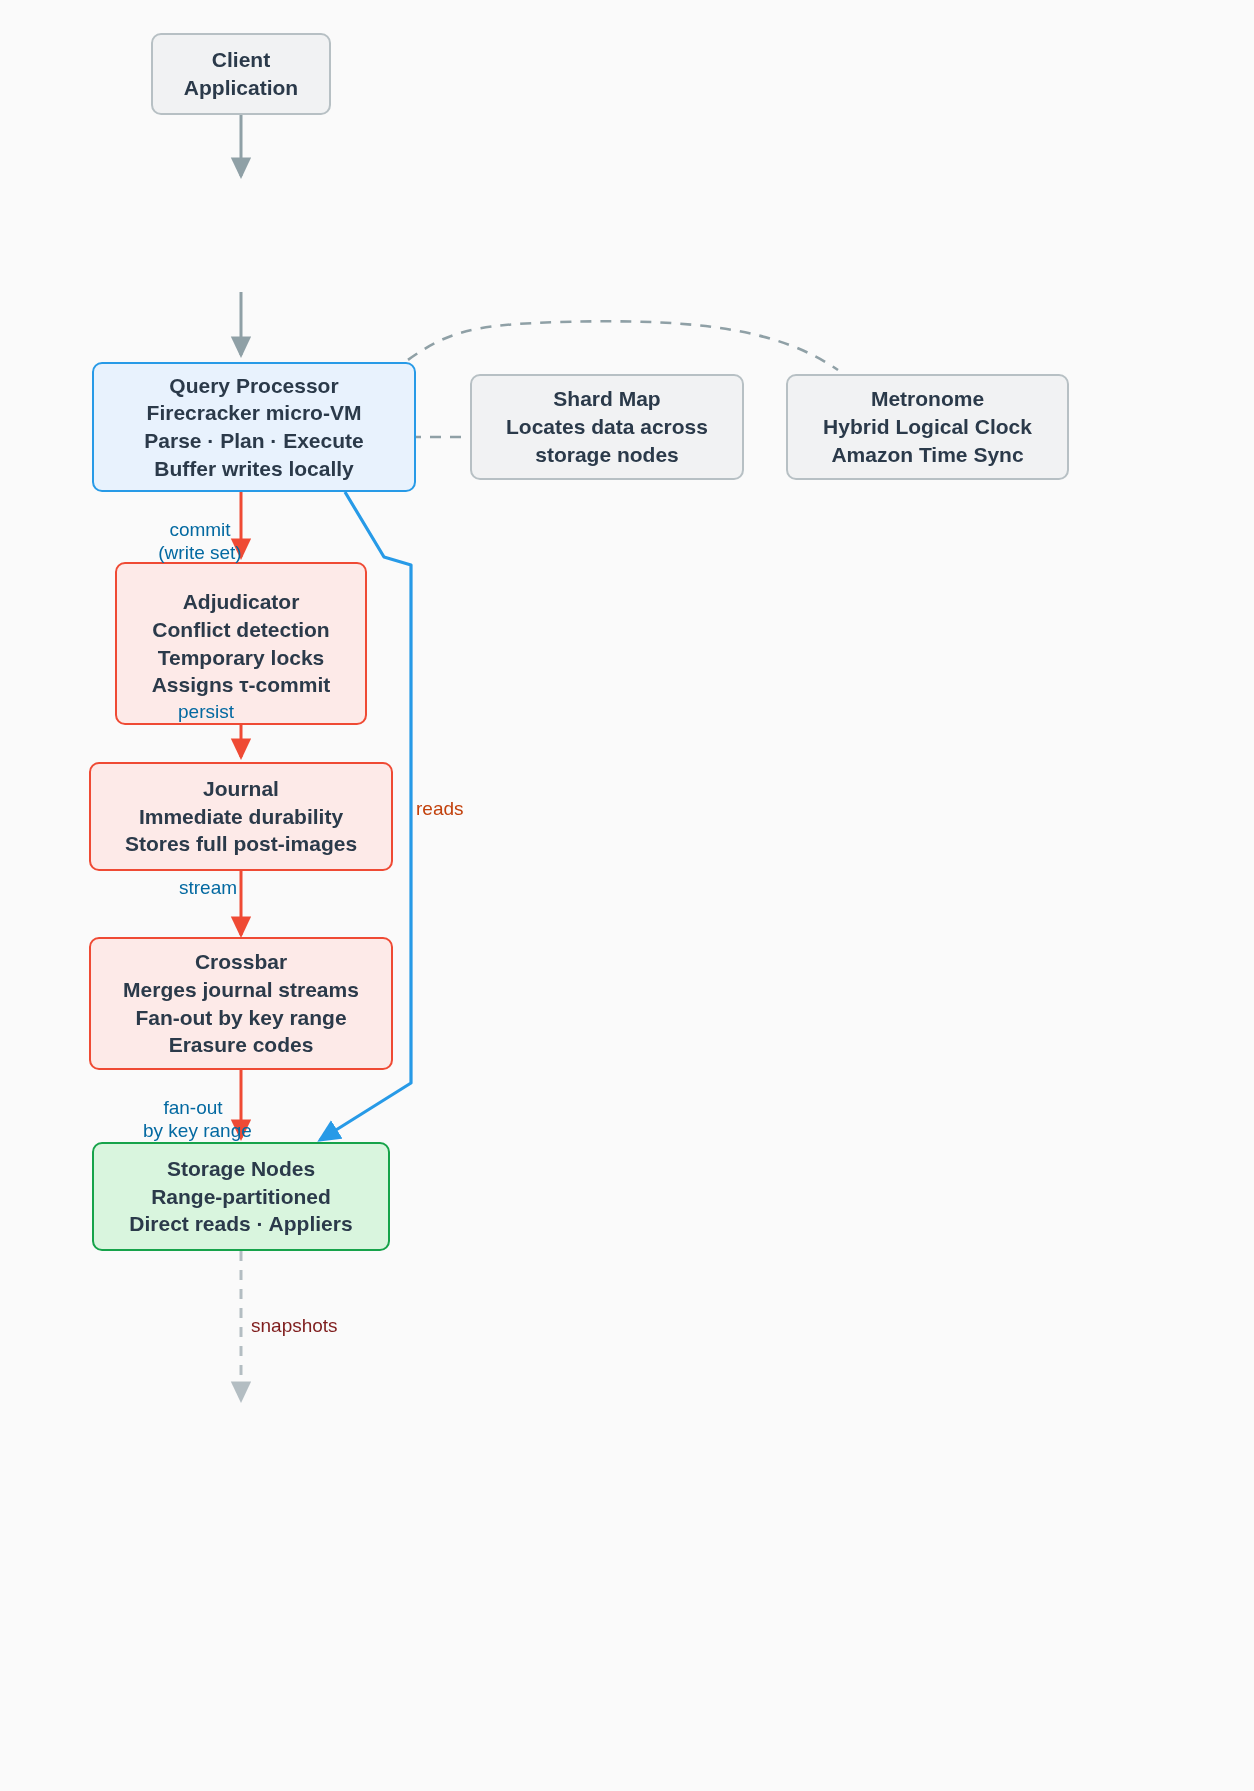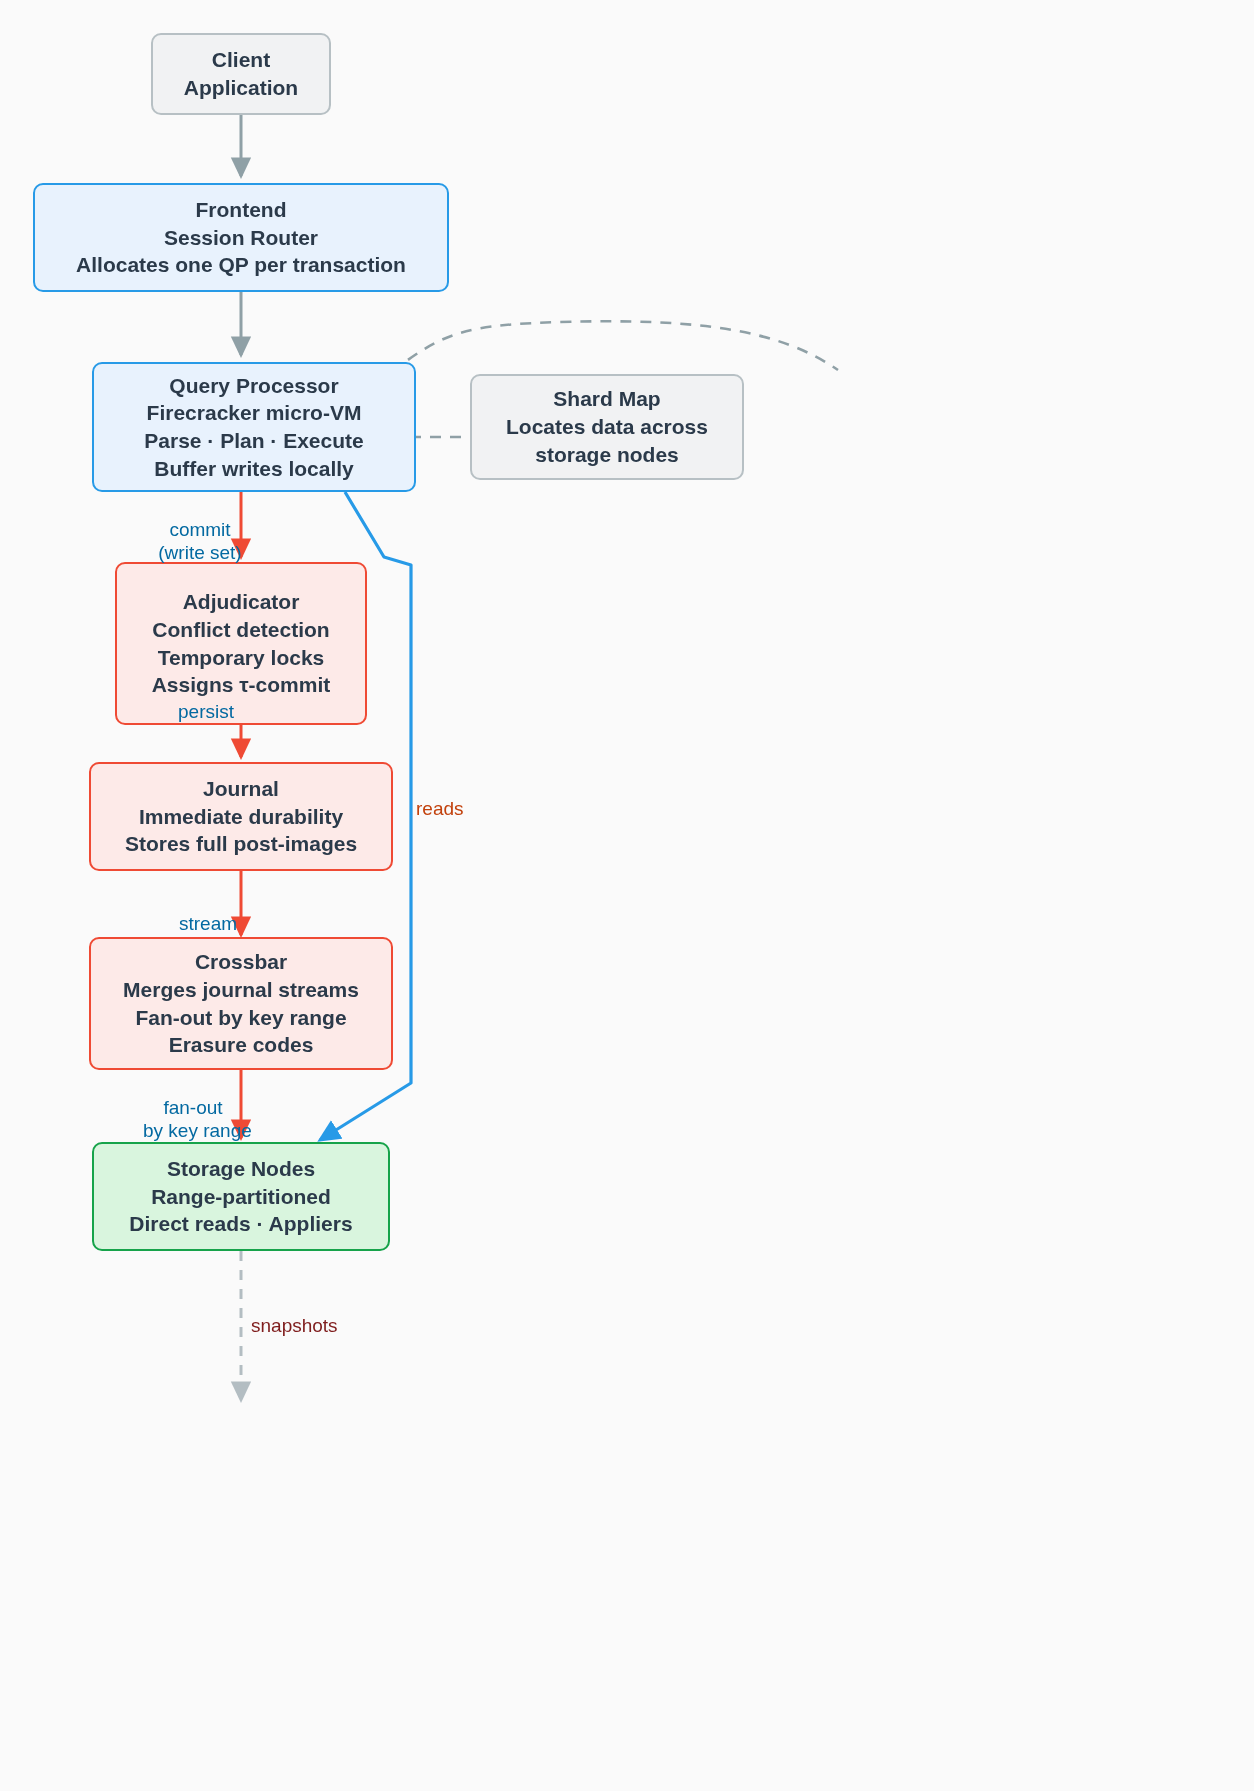--- a/index.html
+++ b/index.html
@@ -104,39 +104,39 @@
     <path d="M345,492 L384,557 L411,565 L411,1083 L320,1140" stroke="#279ae7" stroke-width="3.2" fill="none" stroke-linejoin="round" marker-end="url(#arrow-blue)"></path>
 
     <path d="M241,1251 L241,1400" stroke="#b3bdc2" stroke-width="3" fill="none" stroke-dasharray="10,9" marker-end="url(#arrow-graydash)"></path>
   </svg>
 
   <div class="node n-gray" style="left:151px; top:33px; width:180px; height:82px;">
     <span class="ln title">Client</span>
     <span class="ln">Application</span>
   </div>
 
-  <div class="node n-blue" style="left:33px; top:183px; width:416px; height:109px;">
-    <span class="ln title">Frontend</span>
-    <span class="ln">Session Router</span>
-    <span class="ln">Allocates one QP per transaction</span>
-  </div>
 
   <div class="node n-blue" style="left:92px; top:362px; width:324px; height:130px;">
     <span class="ln title">Query Processor</span>
     <span class="ln">Firecracker micro-VM</span>
     <span class="ln">Parse · Plan · Execute</span>
     <span class="ln">Buffer writes locally</span>
   </div>
 
   <div class="node n-gray" style="left:470px; top:374px; width:274px; height:106px;">
     <span class="ln title">Shard Map</span>
     <span class="ln">Locates data across</span>
     <span class="ln">storage nodes</span>
   </div>
 
+  <div class="node n-gray" style="left:786px; top:374px; width:283px; height:106px;">
+    <span class="ln title">Metronome</span>
+    <span class="ln">Hybrid Logical Clock</span>
+    <span class="ln">Amazon Time Sync</span>
+  </div>
 
   <div class="node n-red" style="left:115px; top:562px; width:252px; height:163px;">
     <span class="ln title">Adjudicator</span>
     <span class="ln">Conflict detection</span>
     <span class="ln">Temporary locks</span>
     <span class="ln">Assigns τ-commit</span>
   </div>
 
   <div class="node n-red" style="left:89px; top:762px; width:304px; height:109px;">
     <span class="ln title">Journal</span>
@@ -160,21 +160,21 @@
 
   <div class="edge-label lbl-red" style="left:154px; top:519px; width:92px; text-align:center;">
     <span class="ln">commit</span><br>
     <span class="ln">(write set)</span>
   </div>
 
   <div class="edge-label lbl-red" style="left:178px; top:701px;">
     <span>persist</span>
   </div>
 
-  <div class="edge-label lbl-red" style="left:179px; top:877px;margin-top:36px;">
+  <div class="edge-label lbl-red" style="left:179px; top:877px;">
     <span>stream</span>
   </div>
 
   <div class="edge-label lbl-red" style="left:143px; top:1097px; width:100px; ">
     <span class="ln">fan-out</span><br>
     <span class="ln">by key range</span>
   </div>
 
   <div class="edge-label lbl-blue" style="left:416px; top:798px;">
     <span>reads</span>

